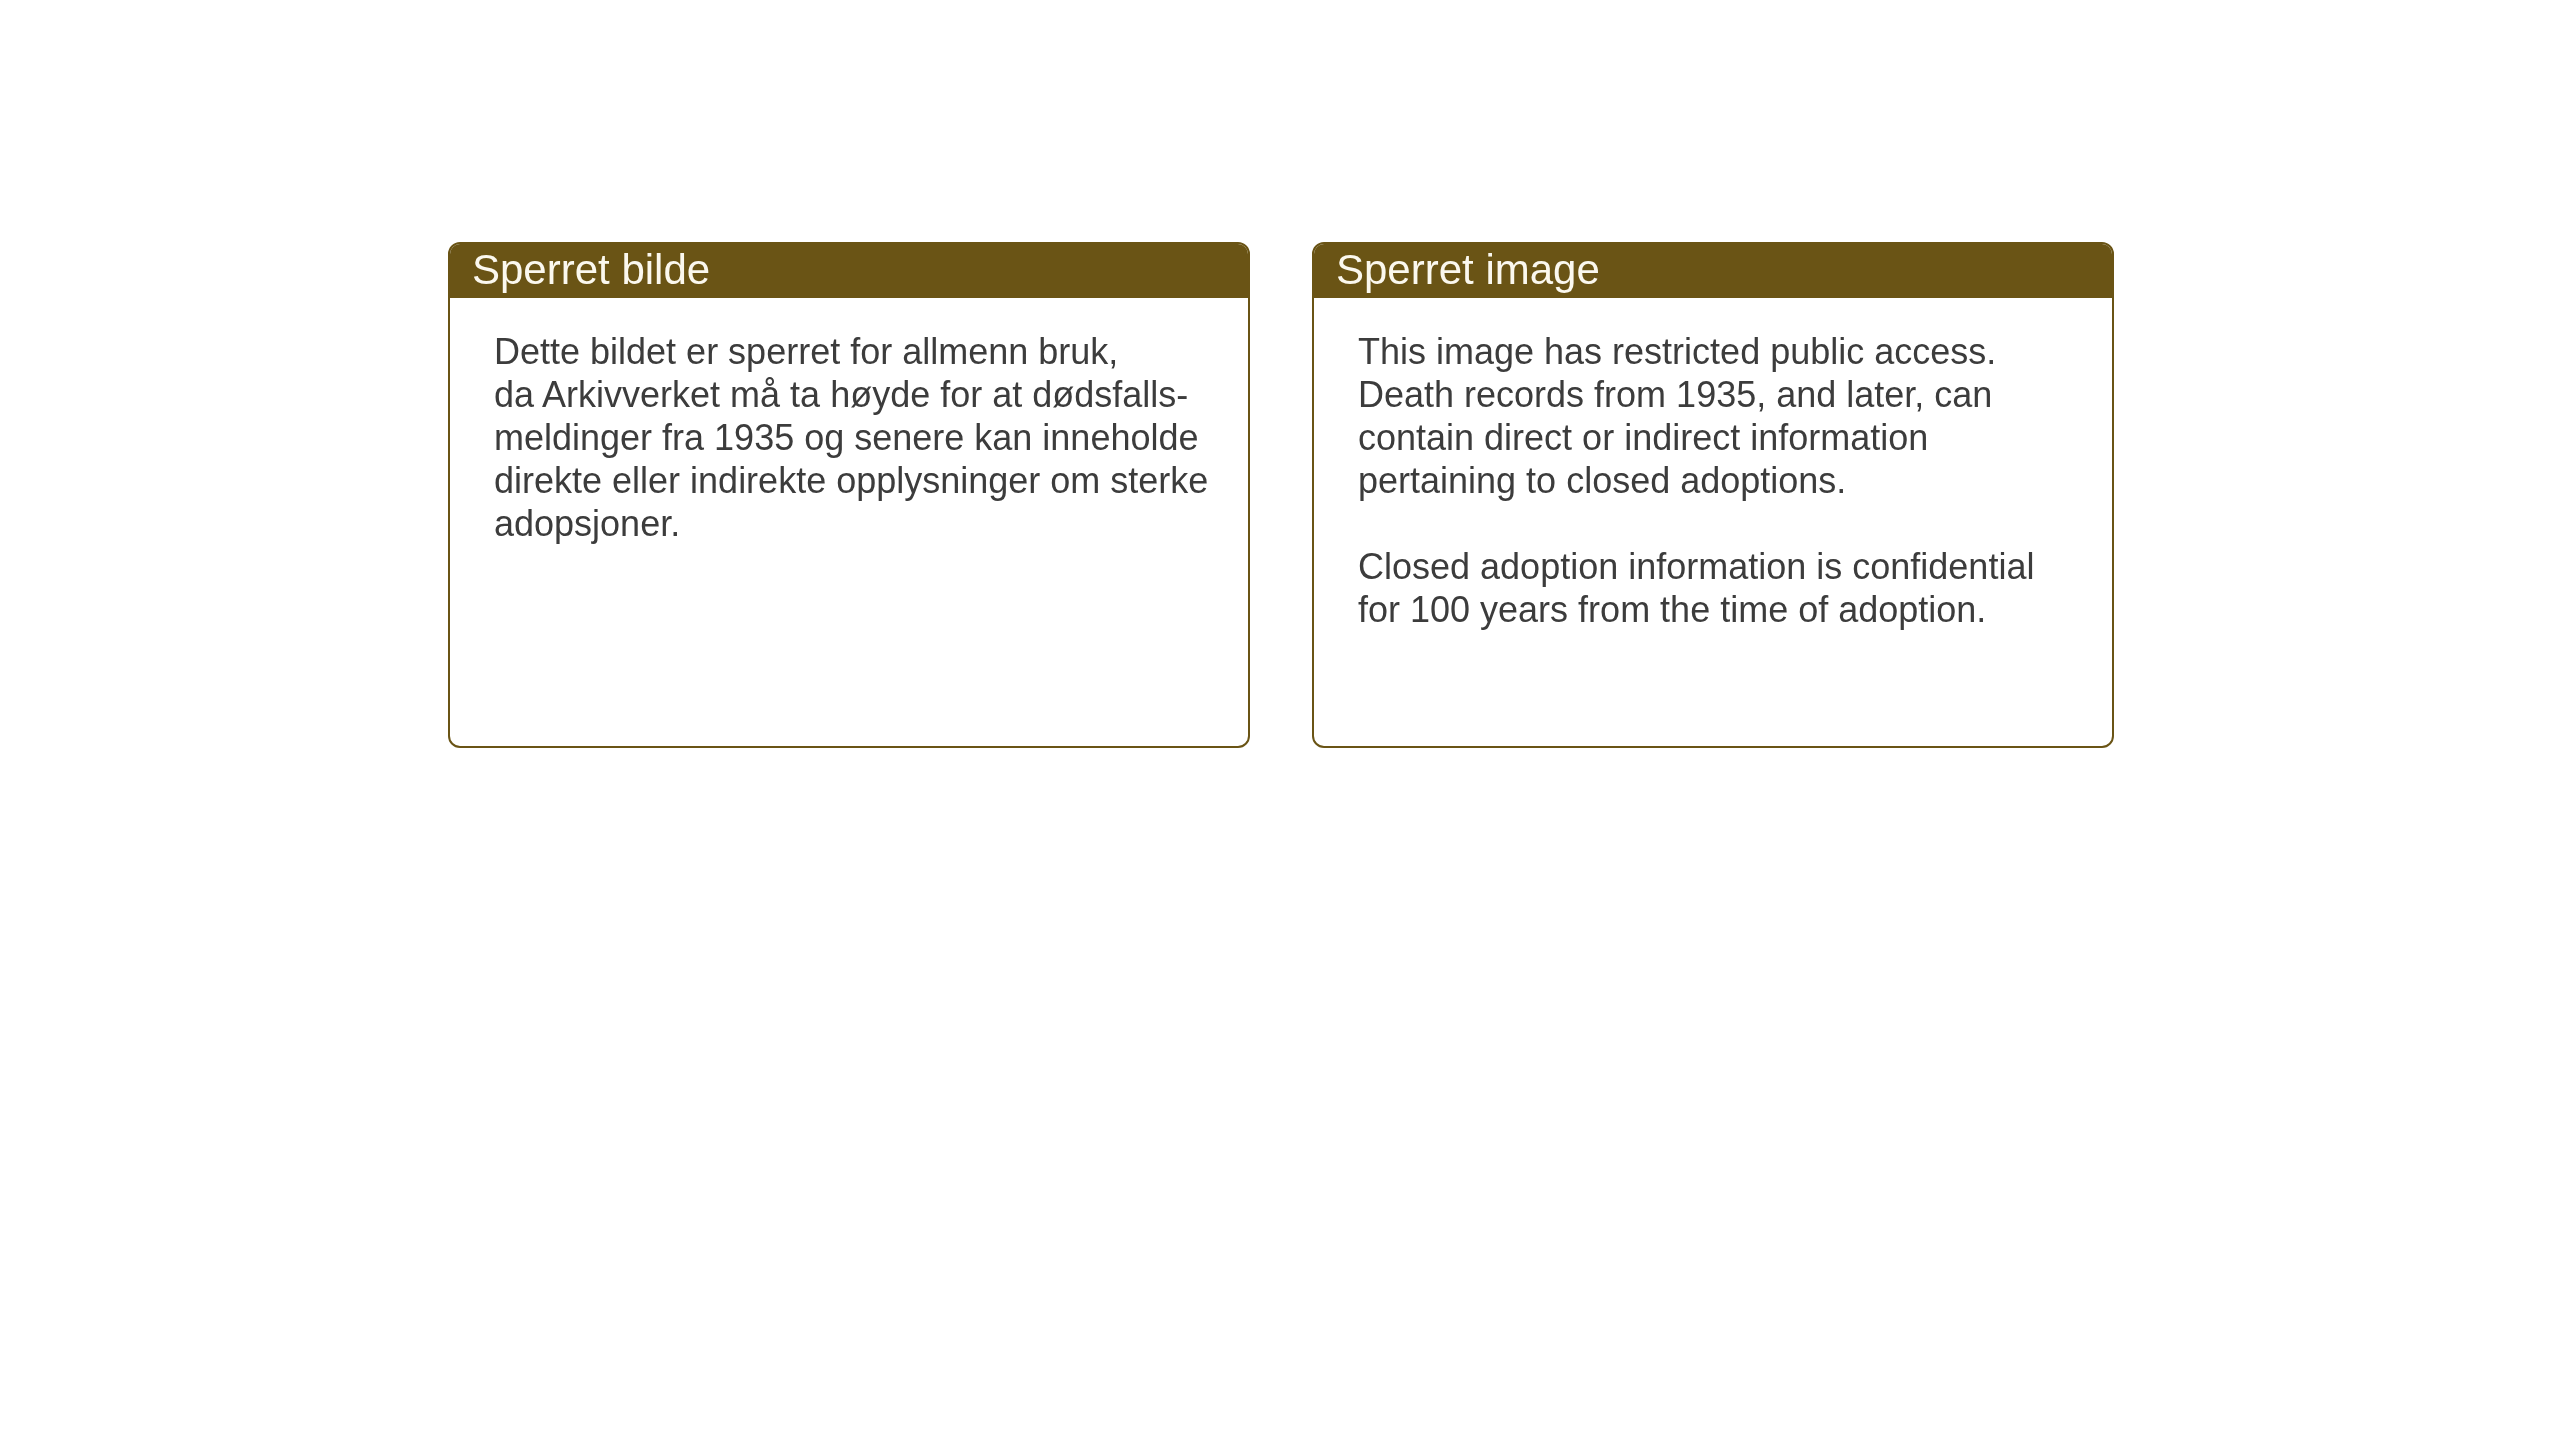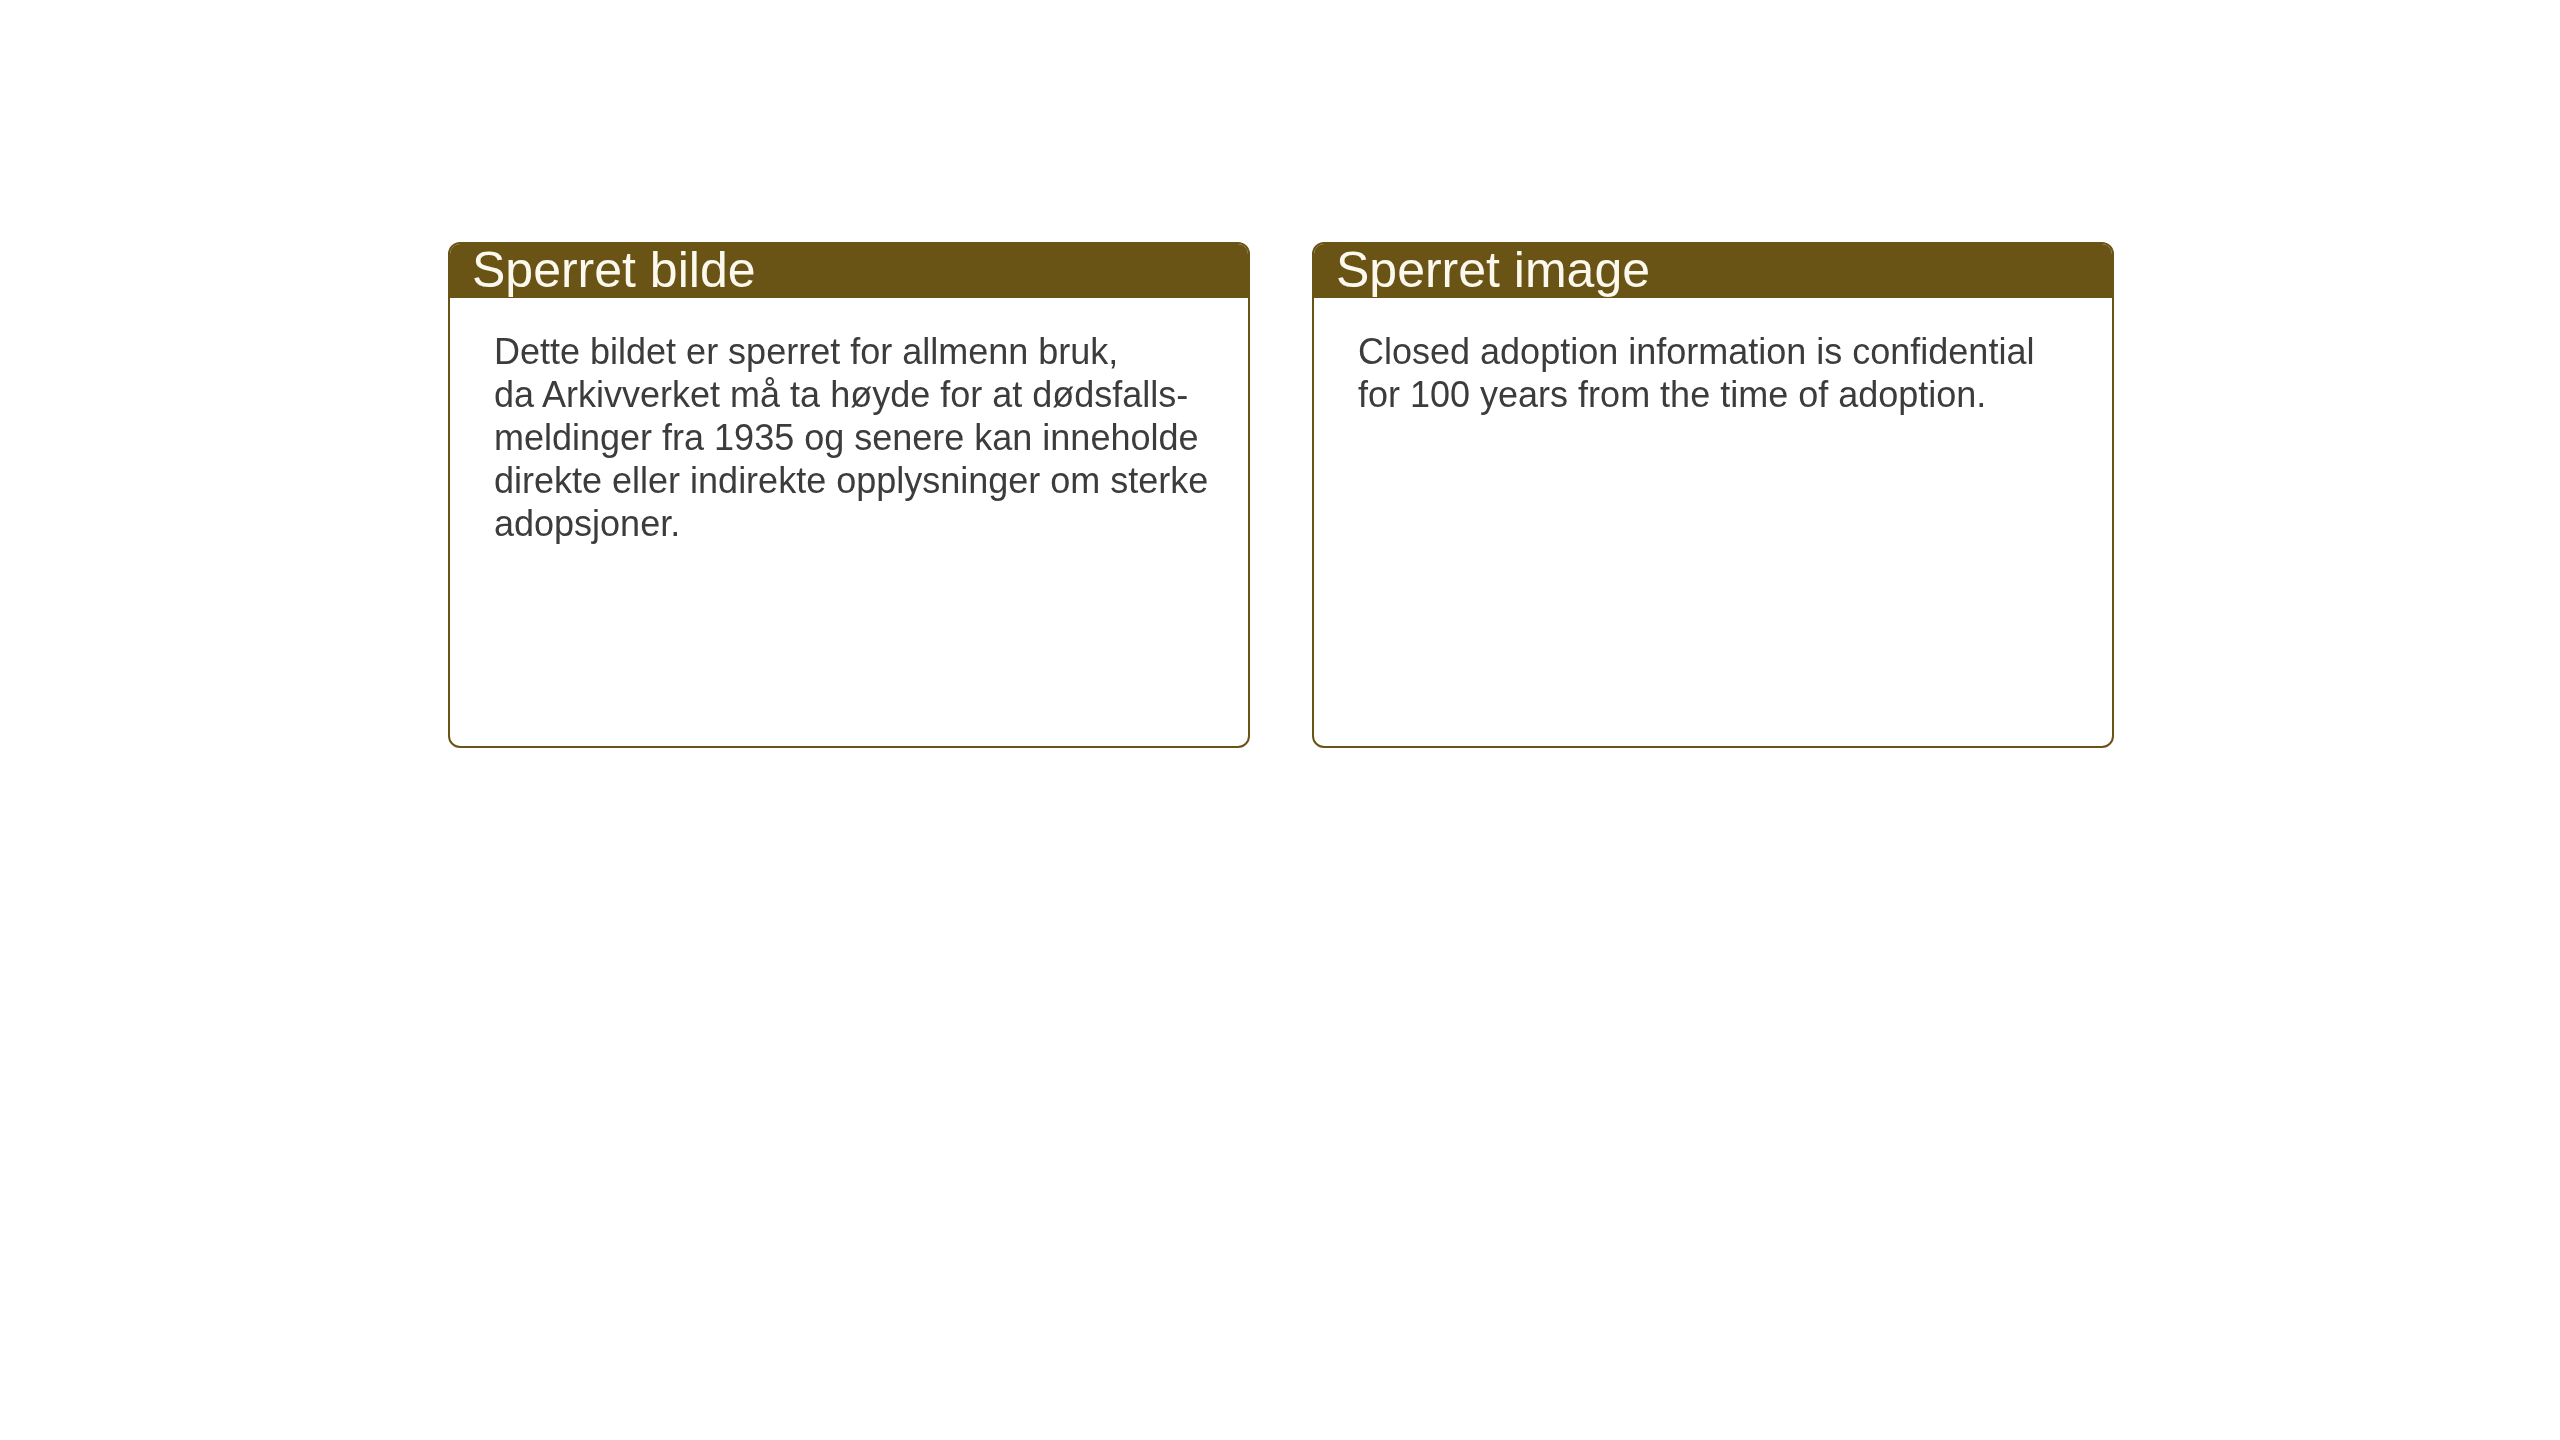--- a/index.html
+++ b/index.html
@@ -36,21 +36,21 @@
   .card-header {
     height: 58px;
     background: var(--header-bg);
     border-bottom: 4px solid #ffffff;
     display: flex;
     align-items: center;
     padding: 0 22px;
   }
   .card-title {
     color: var(--header-text);
-    font-size: 50px;
+    font-size: 42px;
     line-height: 1;
     letter-spacing: 0px;
     position: relative;
     top: -1px;
   }
   .card-body {
     padding: 28px 24px 28px 44px;
   }
   .para {
     color: var(--body-text);
@@ -77,18 +77,22 @@
 direkte eller indirekte opplysninger om sterke
 adopsjoner.</p>
     </div>
   </section>
 
   <section class="card right">
     <header class="card-header">
       <span class="card-title">Sperret image</span>
     </header>
     <div class="card-body">
+      <p class="para">This image has restricted public access.
+Death records from 1935, and later, can
+contain direct or indirect information
+pertaining to closed adoptions.</p>
       <p class="para">Closed adoption information is confidential
 for 100 years from the time of adoption.</p>
     </div>
   </section>
 
 </div>
 
 </body></html>

